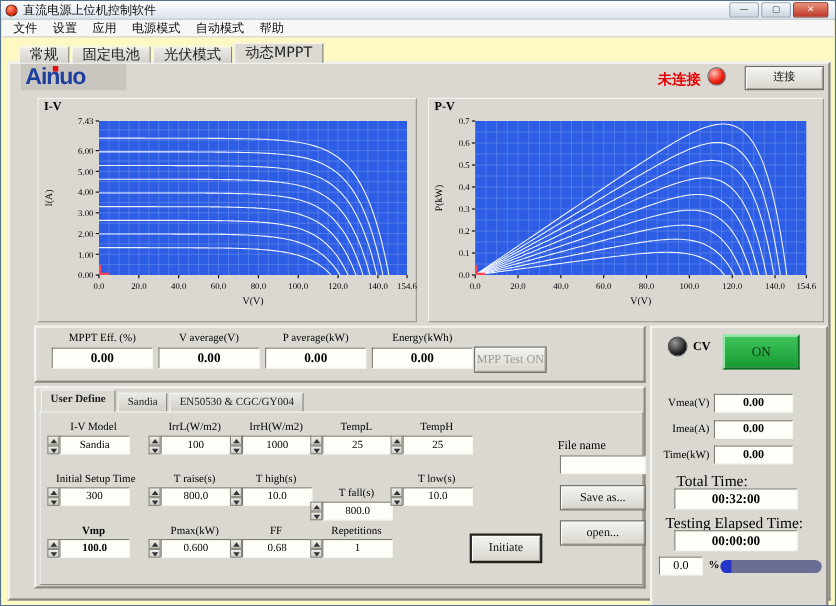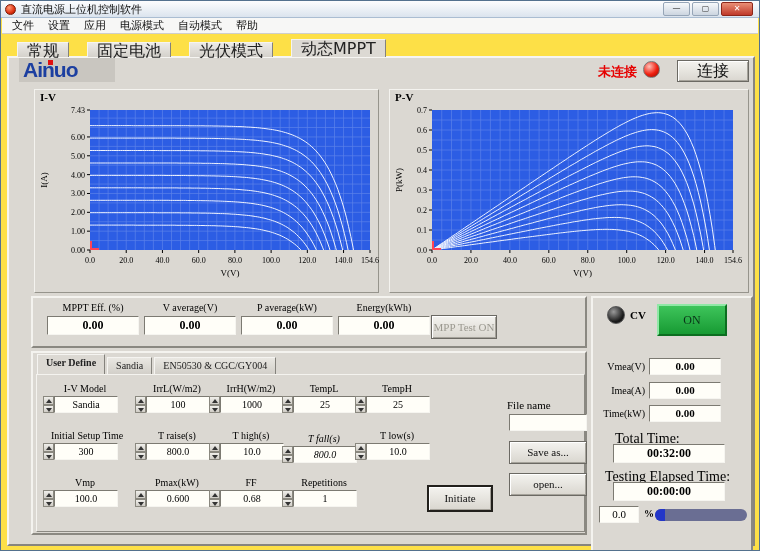--- a/index.html
+++ b/index.html
@@ -1,17 +1,17 @@
 <!DOCTYPE html>
 <html><head>
 <meta charset="utf-8">
 <style>
   * { box-sizing: border-box; margin:0; padding:0; }
   body { background:#9db8d2; font-family:"DejaVu Sans", sans-serif; }
-  .window { position:relative; width:760px; height:551px; background:#fde047;
+  .window { position:relative; width:760px; height:551px; background:#fef9c3;
             border:1px solid #54718e; overflow:hidden; }
   
   .titlebar { position:absolute; left:0; top:0; right:0; height:17px;
               background:linear-gradient(#fdfdfe,#dbe4ee); border-bottom:1px solid #aabdd2;
               display:flex; align-items:center; padding:0 4px; gap:5px; }
   .app-icon { width:11px; height:11px; border-radius:50%;
               background:radial-gradient(circle at 35% 30%, #ff9a76, #e03312 60%, #8f1500);
               border:1px solid #7d1a05; }
   .title { font-size:11px; color:#111; }
   .winbtns { position:absolute; right:6px; top:1px; display:flex; gap:2px; }
@@ -22,39 +22,39 @@
                   border-color:#8d261a; font-weight:bold; }
   
   .menubar { position:absolute; left:1px; right:1px; top:17px; height:16px; background:#f7f7f6;
              border-bottom:1px solid #cfcecb; display:flex; align-items:center; padding-left:3px; }
   .menu-item { font-size:11px; padding:0 7px; color:#111; }
   
   .mainpanel { position:absolute; left:6px; top:55px; width:748px; height:490px; background:#dbd8d2;
                border:2px solid; border-color:#f6f5f2 #87857f #87857f #f6f5f2; }
   
   .toptabs { position:absolute; left:16px; top:38px; height:18px; display:flex; align-items:flex-end; }
-  .ttab { font-size:16px; padding:1px 9px; height:15px; line-height:13px; background:linear-gradient(#edebe7,#d4d1cb);
-          border:1px solid; border-color:#f5f4f1 #84827c #84827c #f5f4f1; border-bottom:none; margin-right:18px; color:#222; }
+  .ttab { font-size:13px; padding:1px 9px; height:15px; line-height:13px; background:linear-gradient(#edebe7,#d4d1cb);
+          border:1px solid; border-color:#f5f4f1 #84827c #84827c #f5f4f1; border-bottom:none; margin-right:2px; color:#222; }
   .ttab.active { height:18px; background:#dcd9d3; line-height:16px; position:relative; z-index:3; }
   
   .logo { position:absolute; left:18px; top:57px; width:96px; height:24px; background:#c9c6c0;
           color:#1c3fa0; font-size:21px; font-weight:bold; line-height:23px; padding-left:4px;
           letter-spacing:-1px; font-family:"Liberation Sans",sans-serif; }
   .logo-dot { position:absolute; left:29px; top:2px; width:5px; height:5px; background:#e01010; }
   
   .conn-status { position:absolute; left:597px; top:62px; font-size:13px; font-weight:bold; color:#e60000; }
   .led { border-radius:50%; }
   .led-red { position:absolute; left:642px; top:60px; width:17px; height:17px;
              background:radial-gradient(circle at 35% 30%, #ffc0b8, #f02010 55%, #8d0a00); border:1px solid #777; }
   .btn3d { background:linear-gradient(#f4f3ef,#d9d6cf); border:1px solid #6b6963;
            box-shadow:inset 1px 1px 0 #fff, inset -1px -1px 0 #a5a29a;
            font-size:11px; color:#111; text-align:center;
            font-family:Liberation Serif, serif; }
   .connect-btn { position:absolute; left:676px; top:59px; width:72px; height:22px; line-height:20px;
-                 font-family:"DejaVu Sans",sans-serif; font-size:16px; }
+                 font-family:"DejaVu Sans",sans-serif; font-size:10px; }
   
   .chartbox { position:absolute; top:88px; height:204px; background:#dbd8d2;
               border:1px solid; border-color:#f4f3ef #96948c #96948c #f4f3ef; }
   .chartbox.iv { left:33px; width:345px; }
   .chartbox.pv { left:388px; width:360px; }
   .chart-title { position:absolute; left:5px; top:1px; font-family:"Liberation Serif",serif;
                  font-weight:bold; font-size:11px; color:#000; z-index:2; }
   svg text { font-family:"Liberation Serif", serif; }
   
   .statspanel { position:absolute; left:30px; top:295px; width:556px; height:52px; background:#dbd8d2;
@@ -455,41 +455,41 @@
         <div class="pcell" style="left: 172px; top: 55px;">
           <div class="plabel">T high(s)</div>
           <div class="pctrl">
             <div class="spin">
               <div class="sp up"></div>
               <div class="sp dn"></div>
             </div>
             <div class="pfield sunken">10.0</div>
           </div>
         </div>
-        <div class="pcell" style="left: 245px; top: 58px; font-style: italic;">
+        <div class="pcell" style="left: 245px; top: 68px;">
           <div class="plabel">T fall(s)</div>
           <div class="pctrl">
             <div class="spin">
               <div class="sp up"></div>
               <div class="sp dn"></div>
             </div>
             <div class="pfield sunken">800.0</div>
           </div>
         </div>
         <div class="pcell" style="left: 318px; top: 55px;">
           <div class="plabel">T low(s)</div>
           <div class="pctrl">
             <div class="spin">
               <div class="sp up"></div>
               <div class="sp dn"></div>
             </div>
             <div class="pfield sunken">10.0</div>
           </div>
         </div>
-        <div class="pcell" style="left: 6px; top: 102px;">
+        <div class="pcell" style="left: 6px; top: 102px; font-weight: bold;">
           <div class="plabel">Vmp</div>
           <div class="pctrl">
             <div class="spin">
               <div class="sp up"></div>
               <div class="sp dn"></div>
             </div>
             <div class="pfield sunken">100.0</div>
           </div>
         </div>
         <div class="pcell" style="left: 98px; top: 102px;">

